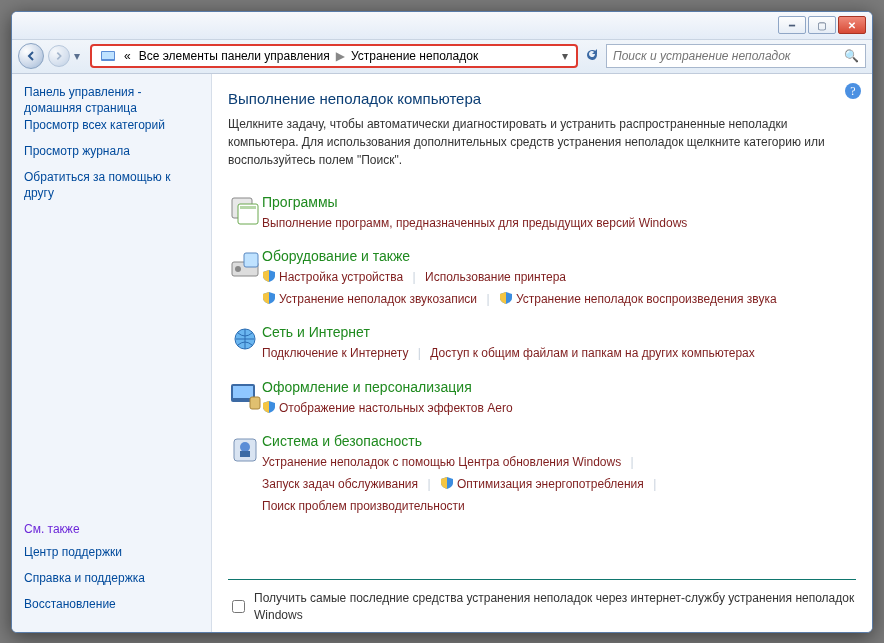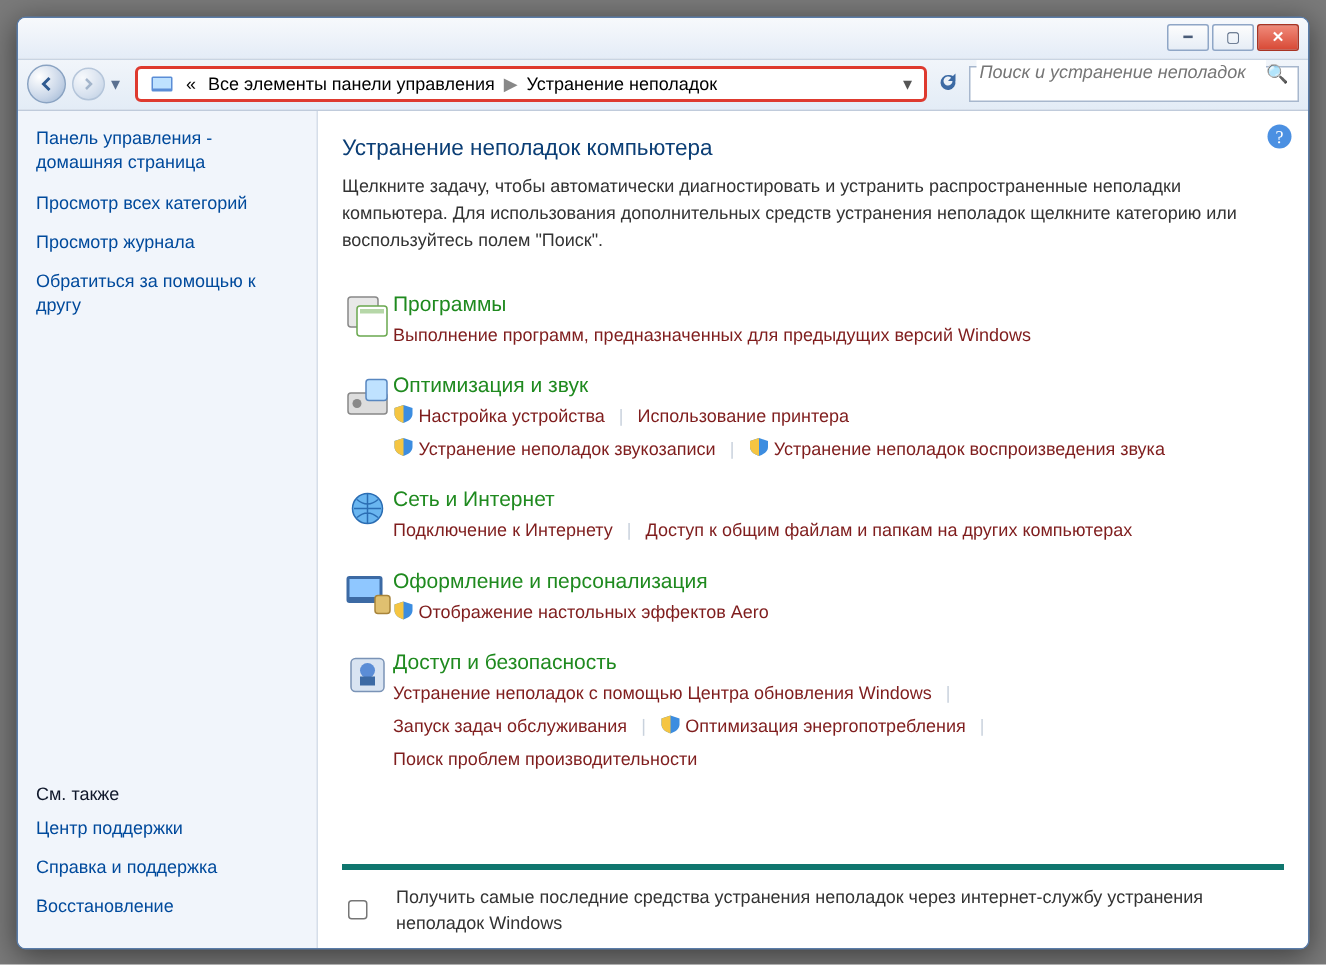--- a/index.html
+++ b/index.html
@@ -77,45 +77,45 @@
     border-radius:4px;
     background:#fff;
     display:flex;align-items:center;
     padding:0 4px;
   }
   .addr-icon{width:16px;height:16px;margin:0 4px;display:flex;align-items:center;justify-content:center}
   .crumb{padding:2px 4px;cursor:pointer;white-space:nowrap}
   .crumb-sep{color:#888;padding:0 2px}
   .addr-refresh{margin-left:auto;color:#555;padding:0 4px;cursor:pointer}
   .searchbox{
-    width:220px;height:24px;border:1px solid #a7b7cd;background:#fff;
-    display:flex;align-items:flex-end;padding:11px 4px;
+    width:260px;height:24px;border:1px solid #a7b7cd;background:#fff;
+    display:flex;align-items:center;padding:11px 4px;
   }
   .searchbox input{border:none;outline:none;flex:1;font-style:italic;color:#8a9aae;font-family:inherit;font-size:12px}
   .searchbox .mag{color:#6b82a0;margin-right:2px}
 
   
   .body{flex:1;display:flex;overflow:hidden}
   .sidebar{
     width:200px;
     background:#f1f5fb;
     border-right:1px solid #d6dee9;
     padding:10px 12px;
     display:flex;flex-direction:column;
   }
   .sidebar a{color:#004a9c;text-decoration:none;display:block;line-height:1.4}
   .side-main .item{margin-bottom:9px}
-  .side-home{color:#004a9c;margin-bottom:10px}
+  .side-home{color:#004a9c;margin-bottom:0}
   .redarrow{
     position:relative;
     display:inline-block;
     margin-left:14px;
     vertical-align:middle;
   }
-  .seealso{margin-top:auto;color:#0f172a;margin-bottom:8px}
+  .seealso{margin-top:auto;color:#6d28d9;margin-bottom:8px}
   .side-bottom .item{margin-bottom:9px}
 
   .main{
     flex:1;
     background:#fff;
     padding:12px 16px 8px 16px;
     display:flex;flex-direction:column;
     overflow:auto;
     position:relative;
   }
@@ -128,24 +128,24 @@
   .cat-body{flex:1}
   .cat-title{color:#1f8a1f;font-size:14px;cursor:pointer;display:inline-block}
   .cat-desc{color:#333}
   .links{margin-top:3px;line-height:1.8}
   .lnk{color:#7f1d1d;cursor:pointer;white-space:nowrap}
   .shield{display:inline-block;width:14px;height:14px;vertical-align:-2px;margin-right:3px}
   .sep{color:#c9d2dd;margin:0 6px}
 
   .footer-check{
     margin-top:auto;
-    border-top:4px solid #0f766e;
+    border-top:1px solid #0f766e;
     padding-top:10px;
     display:flex;
-    gap:16px;
+    gap:6px;
     color:#333;
     line-height:1.4;
   }
   .footer-check input{margin-top:2px}
 </style>
 </head>
 <body>
 
 <div class="win">
 
@@ -232,21 +232,21 @@
     </nav>
 
     <main class="main">
       <span class="help-icon">
         <svg width="18" height="18" viewBox="0 0 18 18">
             <circle cx="9" cy="9" r="8" fill="#4b90e2"></circle>
             <text x="9" y="13" text-anchor="middle" font-size="12" fill="#fff" font-family="Georgia">?</text>
           </svg>
       </span>
 
-      <h1>Устранение неполадок компьютера</h1>
+      <h1>Выполнение неполадок компьютера</h1>
       <div class="intro">Щелкните задачу, чтобы автоматически диагностировать и устранить распространенные неполадки компьютера. Для использования дополнительных средств устранения неполадок щелкните категорию или воспользуйтесь полем "Поиск".</div>
 
       <div class="cat">
         <div class="cat-icon">
           <svg width="34" height="34" viewBox="0 0 34 34">
               <rect x="4" y="4" width="20" height="20" rx="2" fill="#e8e8e8" stroke="#888"></rect>
               <rect x="10" y="10" width="20" height="20" rx="2" fill="#fff" stroke="#6aa84f"></rect>
               <rect x="12" y="12" width="16" height="3" fill="#b6d7a8"></rect>
             </svg>
         </div>
@@ -260,21 +260,21 @@
 
       <div class="cat">
         <div class="cat-icon">
           <svg width="34" height="34" viewBox="0 0 34 34">
               <rect x="4" y="14" width="26" height="14" rx="2" fill="#ddd" stroke="#888"></rect>
               <rect x="16" y="5" width="14" height="14" rx="2" fill="#bfe2ff" stroke="#5887c0"></rect>
               <circle cx="10" cy="21" r="3" fill="#888"></circle>
             </svg>
         </div>
         <div class="cat-body">
-          <div class="cat-title">Оптимизация и звук</div>
+          <div class="cat-title">Оборудование и также</div>
           <div class="links">
             <span class="shield"><svg width="14" height="14" viewBox="0 0 14 14">
                   <path d="M7 1 L13 3 V7c0 3-3 5-6 6C4 12 1 10 1 7V3Z" fill="#3c8de0"></path>
                   <path d="M7 1v12C4 12 1 10 1 7V3Z" fill="#f5c542"></path>
                 </svg></span><span class="lnk">Настройка устройства</span>
             <span class="sep">|</span>
             <span class="lnk">Использование принтера</span><br>
             <span class="shield"><svg width="14" height="14" viewBox="0 0 14 14">
                   <path d="M7 1 L13 3 V7c0 3-3 5-6 6C4 12 1 10 1 7V3Z" fill="#3c8de0"></path>
                   <path d="M7 1v12C4 12 1 10 1 7V3Z" fill="#f5c542"></path>
@@ -326,21 +326,21 @@
 
       <div class="cat">
         <div class="cat-icon">
           <svg width="34" height="34" viewBox="0 0 34 34">
               <rect x="6" y="6" width="22" height="22" rx="3" fill="#d9e4f2" stroke="#7a93b6"></rect>
               <circle cx="17" cy="14" r="5" fill="#5b8dd6"></circle>
               <rect x="12" y="18" width="10" height="6" fill="#3c6aa4"></rect>
             </svg>
         </div>
         <div class="cat-body">
-          <div class="cat-title">Доступ и безопасность</div>
+          <div class="cat-title">Система и безопасность</div>
           <div class="links">
             <span class="lnk">Устранение неполадок с помощью Центра обновления Windows</span>
             <span class="sep">|</span><br>
             <span class="lnk">Запуск задач обслуживания</span>
             <span class="sep">|</span>
             <span class="shield"><svg width="14" height="14" viewBox="0 0 14 14">
                   <path d="M7 1 L13 3 V7c0 3-3 5-6 6C4 12 1 10 1 7V3Z" fill="#3c8de0"></path>
                   <path d="M7 1v12C4 12 1 10 1 7V3Z" fill="#f5c542"></path>
                 </svg></span><span class="lnk">Оптимизация энергопотребления</span>
             <span class="sep">|</span>

